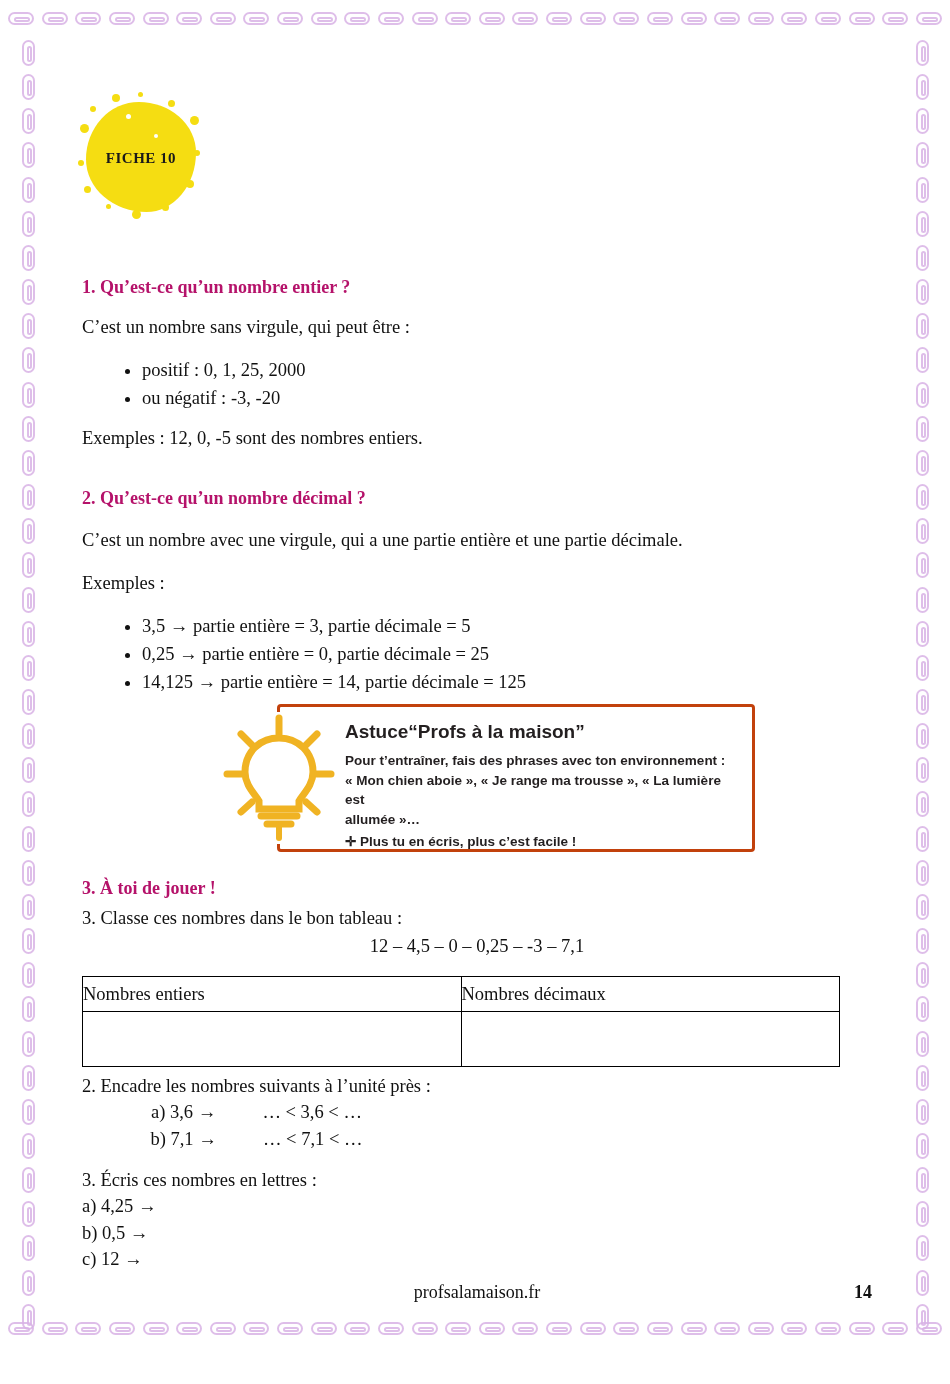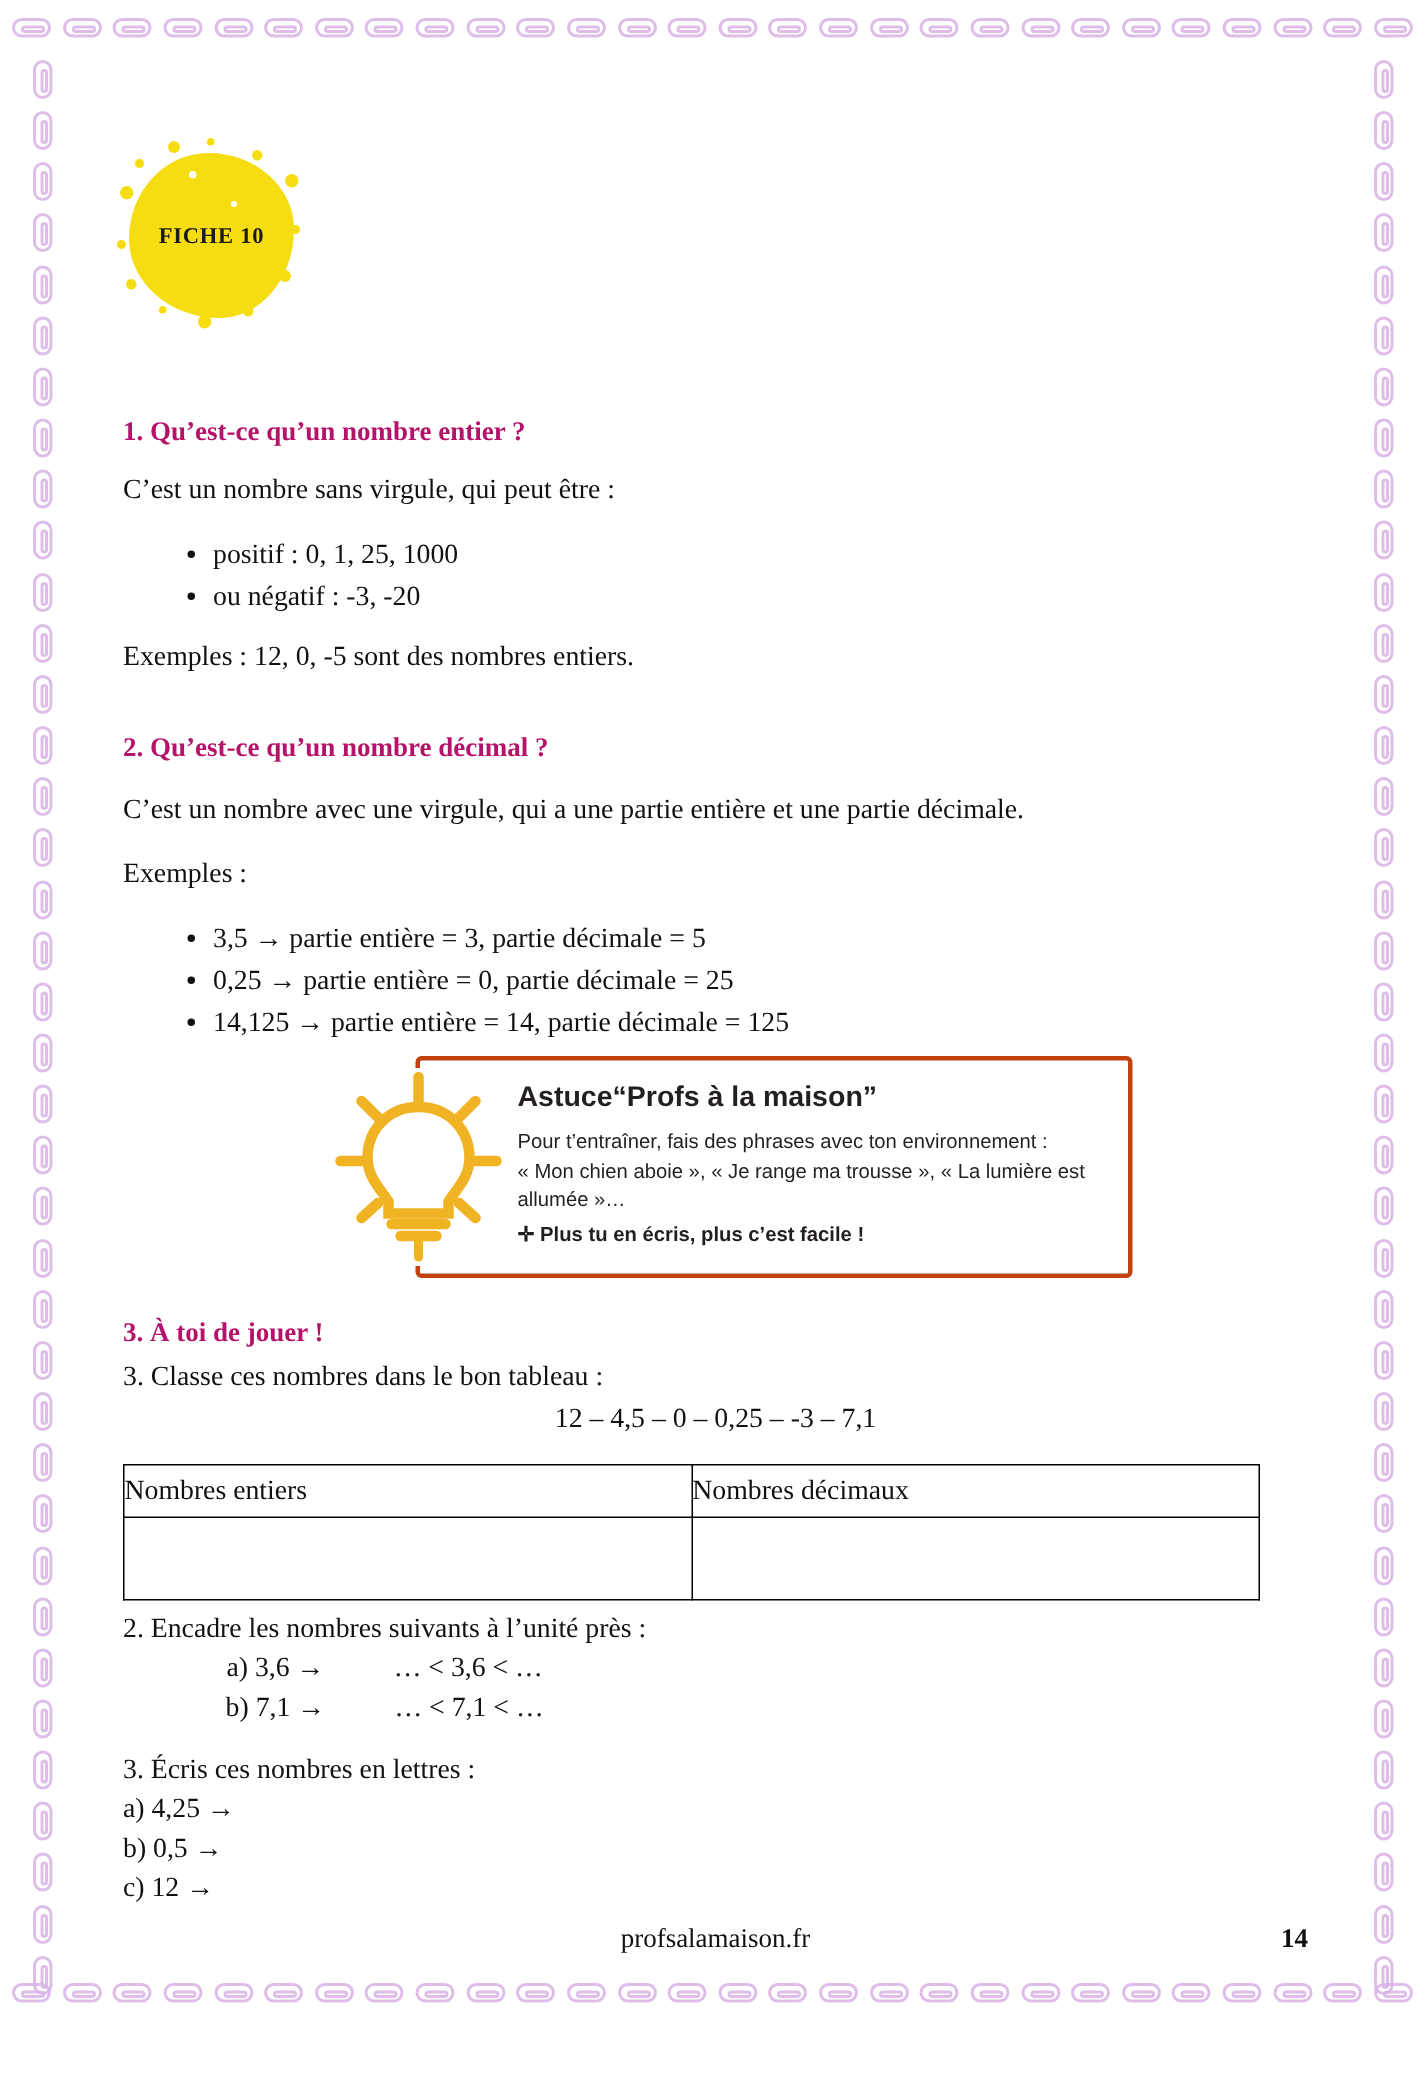--- a/index.html
+++ b/index.html
@@ -200,21 +200,21 @@
   }
   .tip-title {
     font-family: "Liberation Sans", sans-serif;
     font-weight: bold;
     font-size: 19px;
     color: #231f20;
     margin: 0 0 8px 0;
   }
   .tip-line {
     font-family: "Liberation Sans", sans-serif;
-    font-weight: normal;
+    font-weight: bold;
     font-size: 13.5px;
     color: #231f20;
     line-height: 1.45;
     margin: 0;
   }
   .tip-plus {
     font-family: "Liberation Sans", sans-serif;
     font-weight: bold;
     font-size: 13.5px;
     color: #231f20;
@@ -455,21 +455,21 @@
       <div class="sp" style="left:44px;  top:16px; width:5px;  height:5px; background:#fff;"></div>
       <div class="sp" style="left:72px;  top:36px; width:4px;  height:4px; background:#fff;"></div>
       <div class="badge-label">FICHE 10</div>
     </div>
   </div>
 
   <h2 class="section s1">1. Qu’est-ce qu’un nombre entier ?</h2>
   <div class="block1">
     <p class="para">C’est un nombre sans virgule, qui peut être :</p>
     <ul class="bullets">
-      <li>positif : 0, 1, 25, 1000</li>
+      <li>positif : 0, 1, 25, 2000</li>
       <li>ou négatif : -3, -20</li>
     </ul>
     <p class="para">Exemples : 12, 0, -5 sont des nombres entiers.</p>
   </div>
 
   <h2 class="section s2">2. Qu’est-ce qu’un nombre décimal ?</h2>
   <div class="block2">
     <p class="para">C’est un nombre avec une virgule, qui a une partie entière et une partie décimale.</p>
     <p class="para">Exemples :</p>
     <ul class="bullets">

